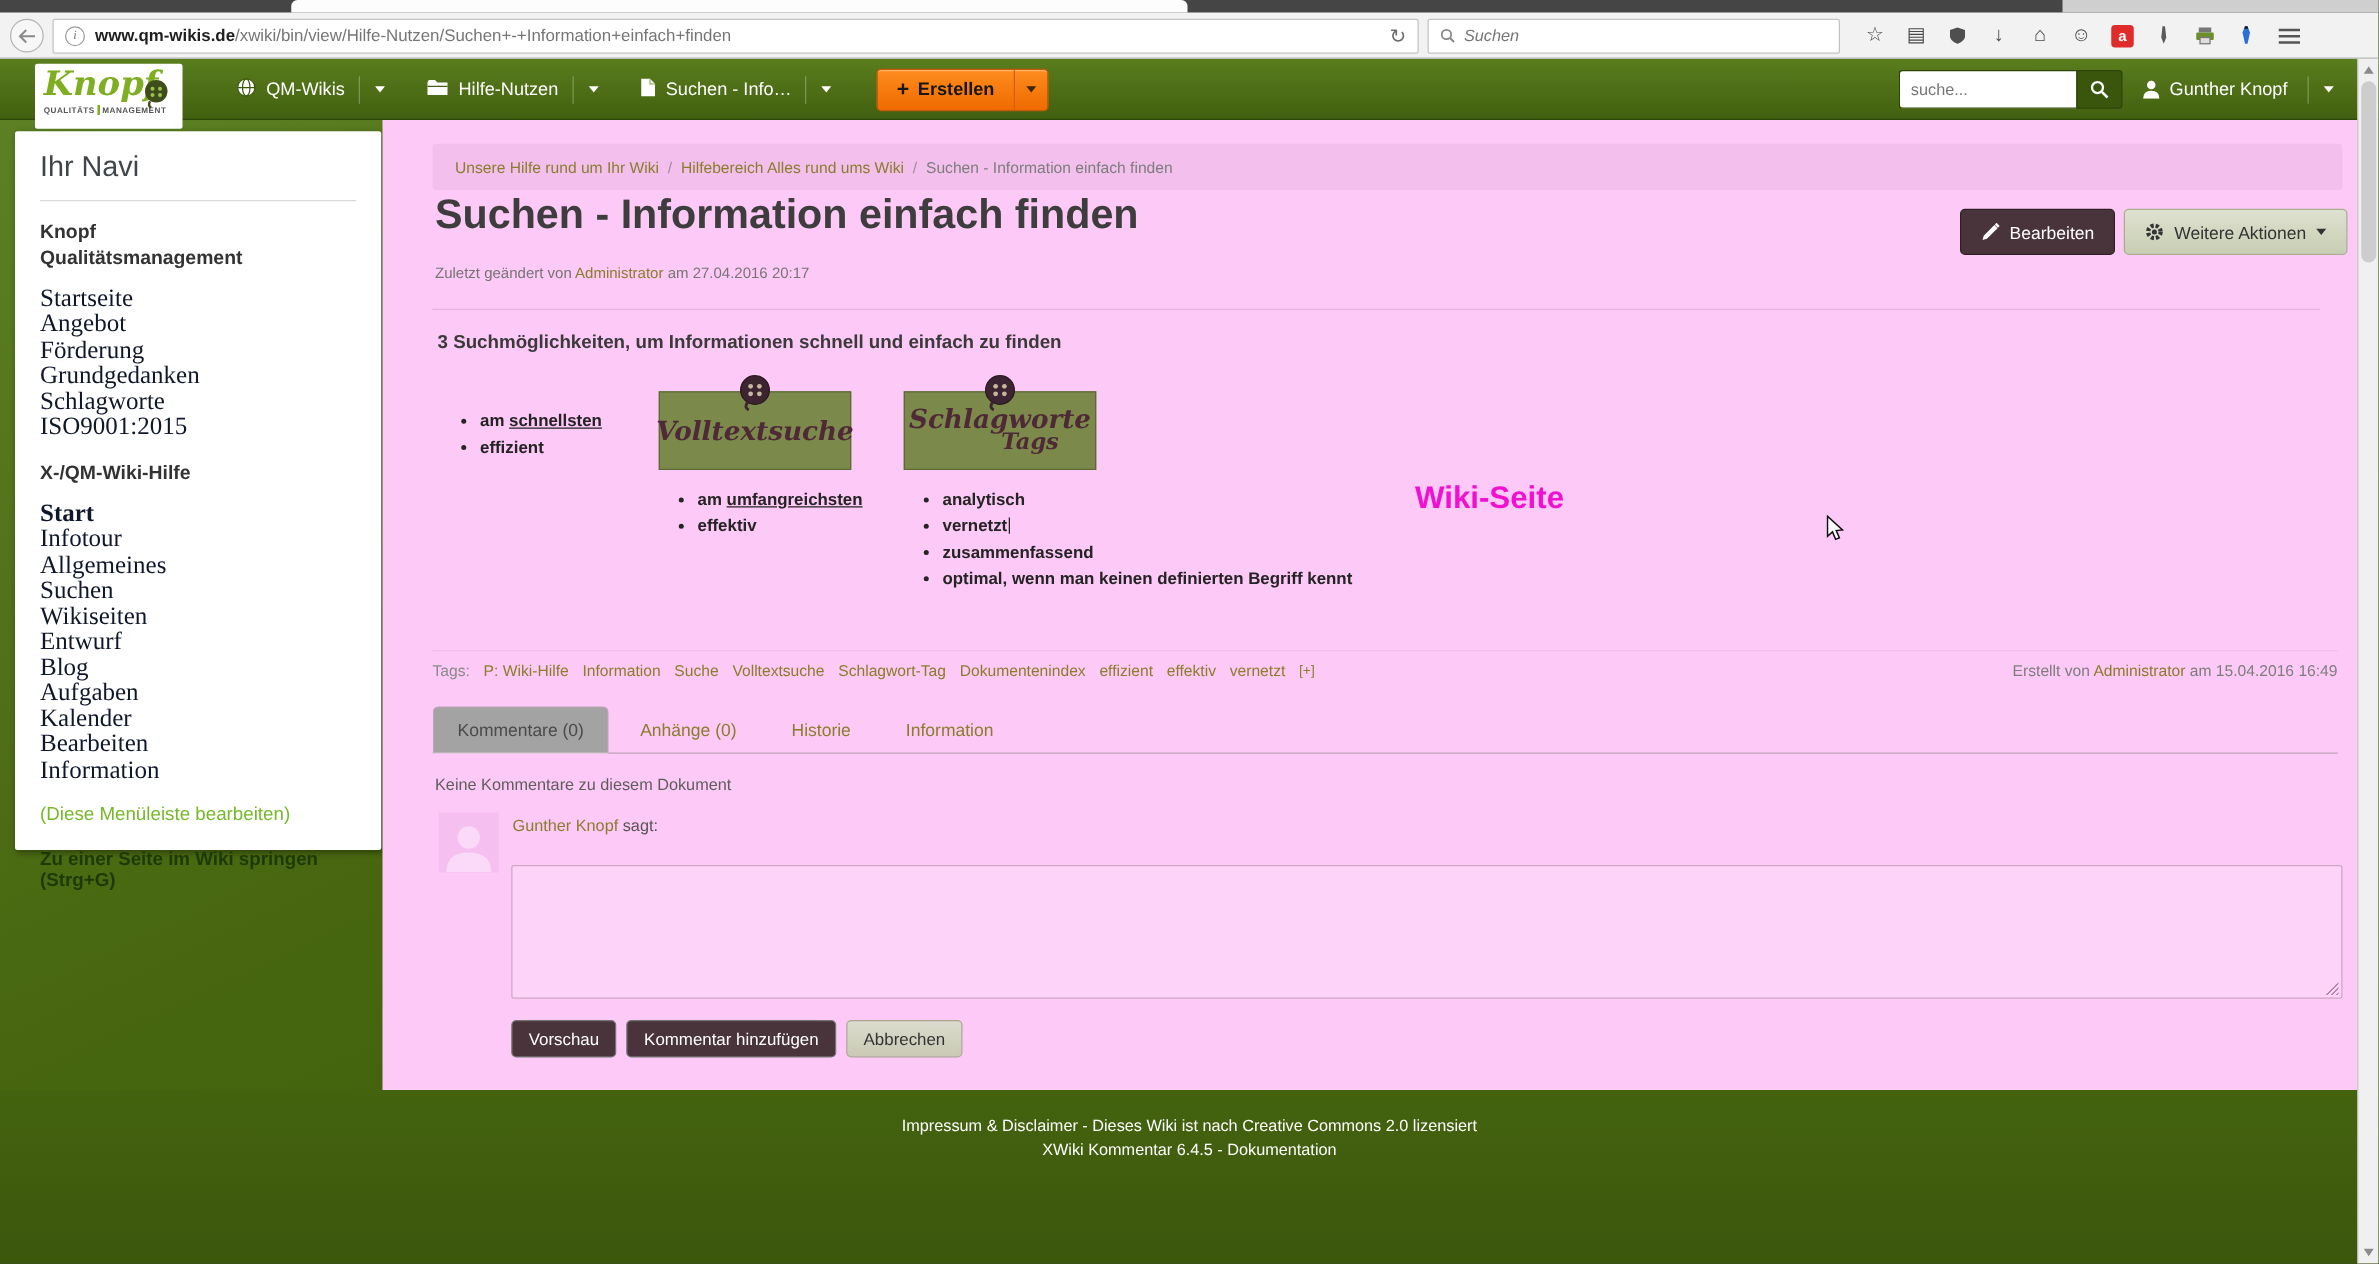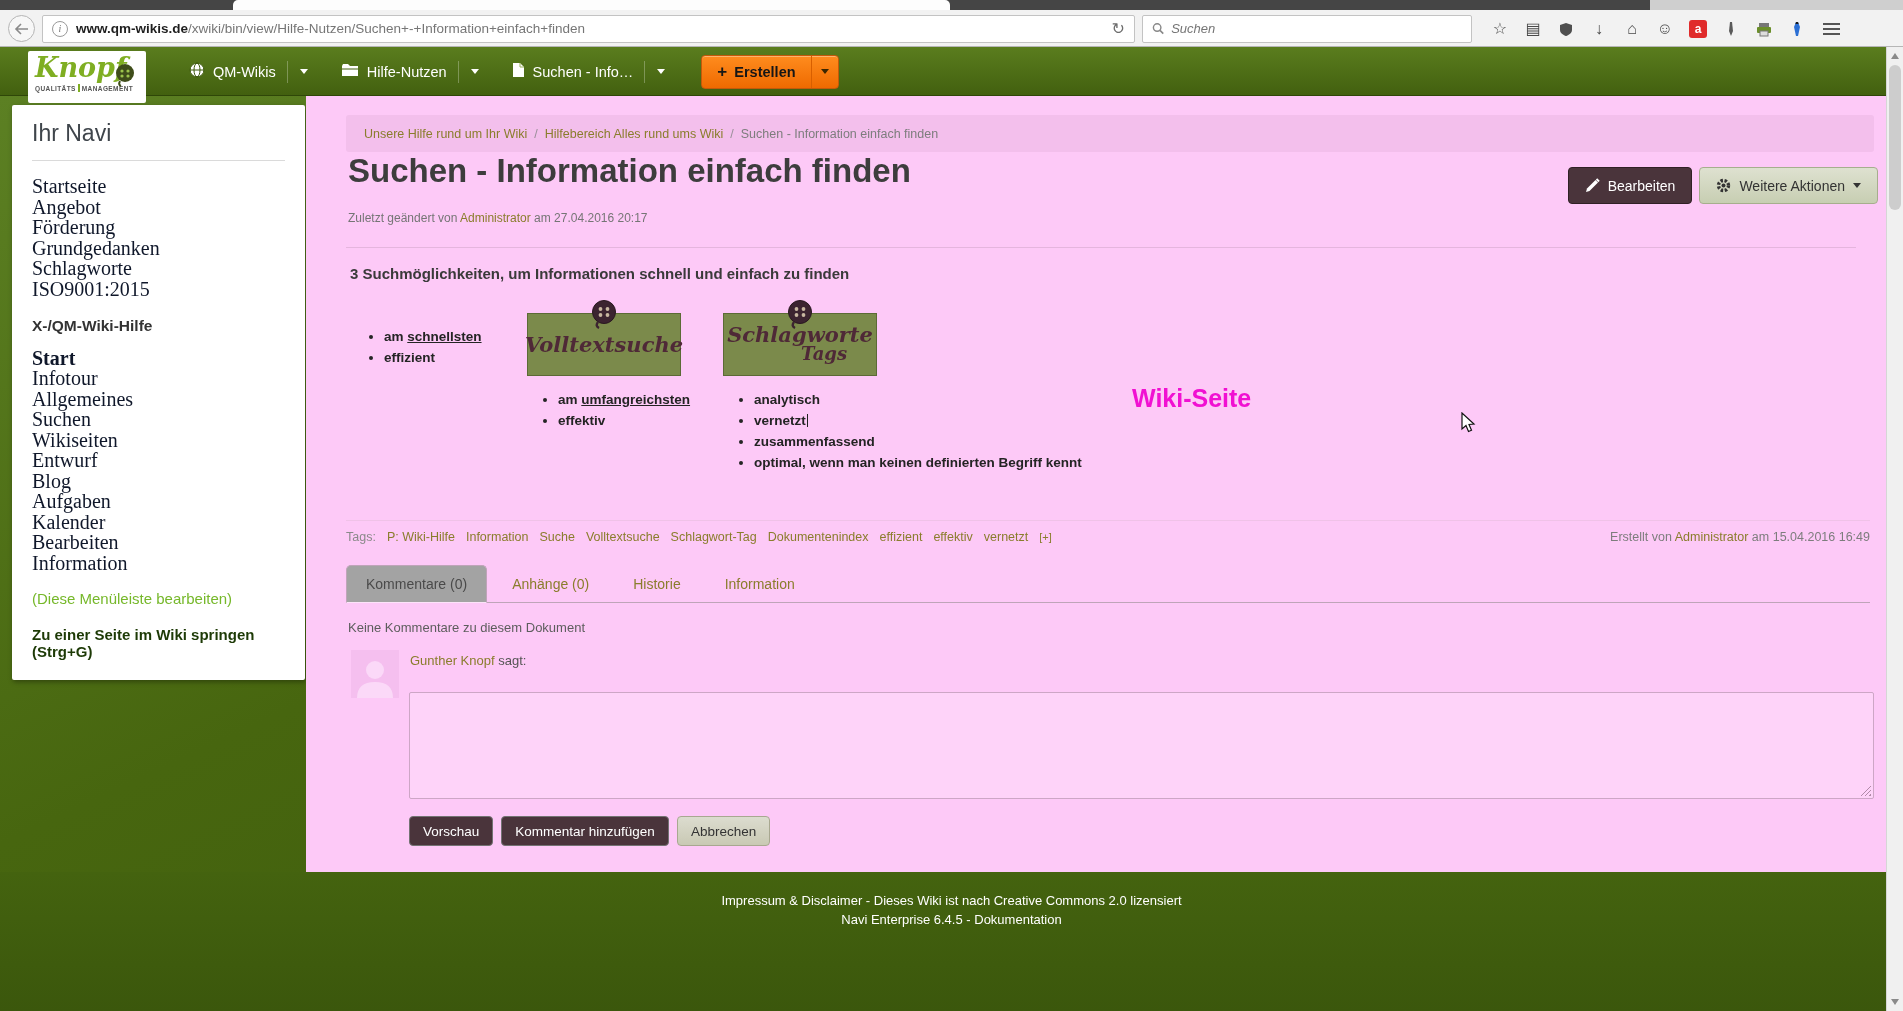--- a/index.html
+++ b/index.html
@@ -233,27 +233,50 @@
         <div class="create-btn">
           <div class="create-main">
             <span class="create-plus">+</span>
             <span>Erstellen</span>
           </div>
           <div class="create-caret">
             <span class="caret"></span>
           </div>
         </div>
       </div>
+    <div class="nav-right">
+
+      <div class="nav-search">
+        <input placeholder="suche..." style="">
+        <div class="nav-search-btn">
+          <svg width="15" height="15" viewBox="0 0 15 15">
+              <circle cx="6" cy="6" r="4.4" stroke="#fff" stroke-width="1.8" fill="none"></circle>
+              <path d="M9.5 9.5 L14 14" stroke="#fff" stroke-width="2"></path>
+            </svg>
+        </div>
+      </div>
+      <div class="user-item">
+        <svg width="14" height="15" viewBox="0 0 14 15">
+            <circle cx="7" cy="4" r="3.4" fill="#fff"></circle>
+            <path d="M0.5 15 Q0.5 8.6 7 8.6 Q13.5 8.6 13.5 15 Z" fill="#fff"></path>
+          </svg>
+        <span>Gunther Knopf</span>
+      </div>
+      <span class="user-dd">
+          <span class="caret"></span>
+        </span>
+    </div>
   </div>
 
   <div class="green-body">
     <aside class="sidebar-box">
       <div class="side-title">Ihr Navi</div>
       <hr class="side-hr">
       <div id="sidebar-groups">
+          <div class="side-head">Knopf Qualitätsmanagement</div>
           <ul class="side-list">
             <li>Startseite</li>
             <li>Angebot</li>
             <li>Förderung</li>
             <li>Grundgedanken</li>
             <li>Schlagworte</li>
             <li>ISO9001:2015</li>
           </ul>
           <div class="side-head">X-/QM-Wiki-Hilfe</div>
           <ul class="side-list">
@@ -397,21 +420,21 @@
     </div>
     <div class="comment-actions" id="comment-actions">
         <div class="cbtn dark">Vorschau</div>
         <div class="cbtn dark">Kommentar hinzufügen</div>
         <div class="cbtn light">Abbrechen</div>
       </div>
   </main>
 
   <footer class="footer">
     <div>Impressum &amp; Disclaimer - Dieses Wiki ist nach Creative Commons 2.0 lizensiert</div>
-    <div>Navi Enterprise 6.4.5 - Dokumentation</div>
+    <div>XWiki Kommentar 6.4.5 - Dokumentation</div>
   </footer>
 
   <div class="scrollbar">
     <div class="sb-up"></div>
     <div class="sb-thumb"></div>
     <div class="sb-down"></div>
   </div>
 
   <div class="cursor">
     <svg width="16" height="22" viewBox="0 0 16 22">

